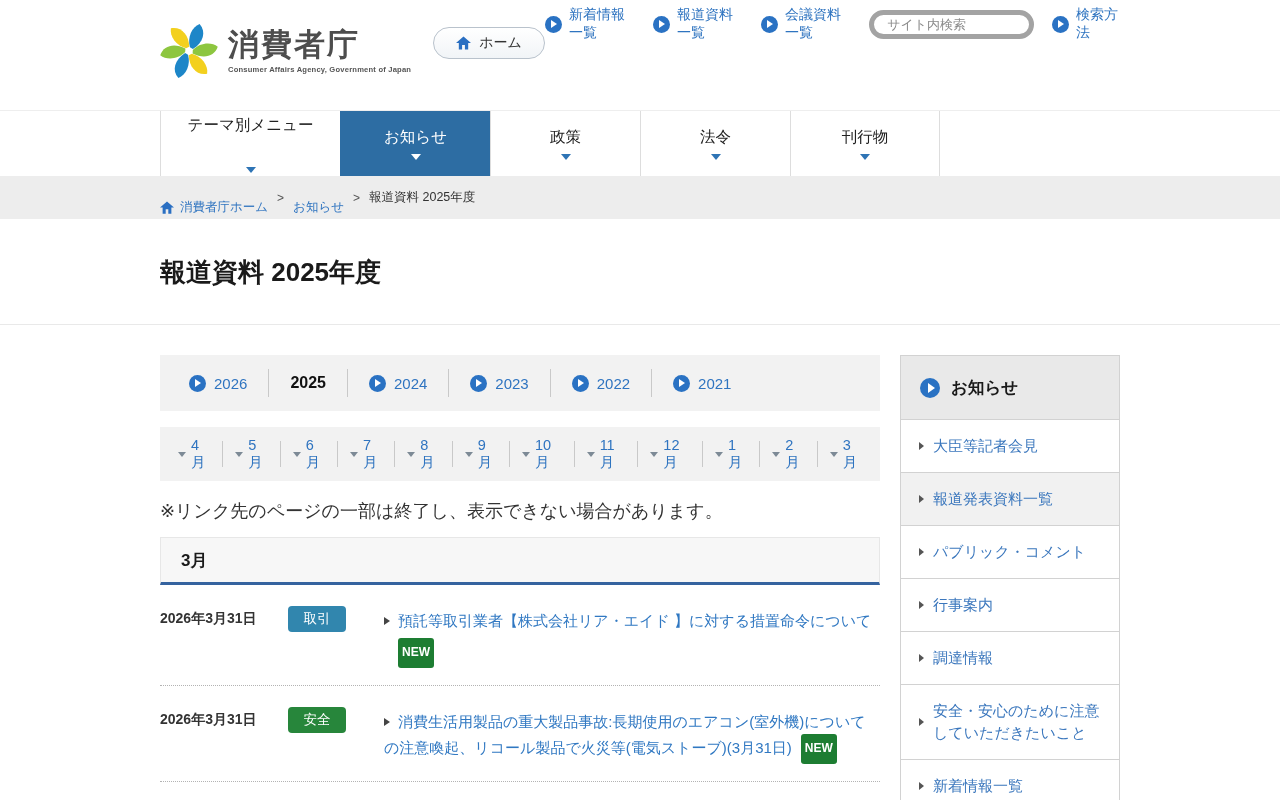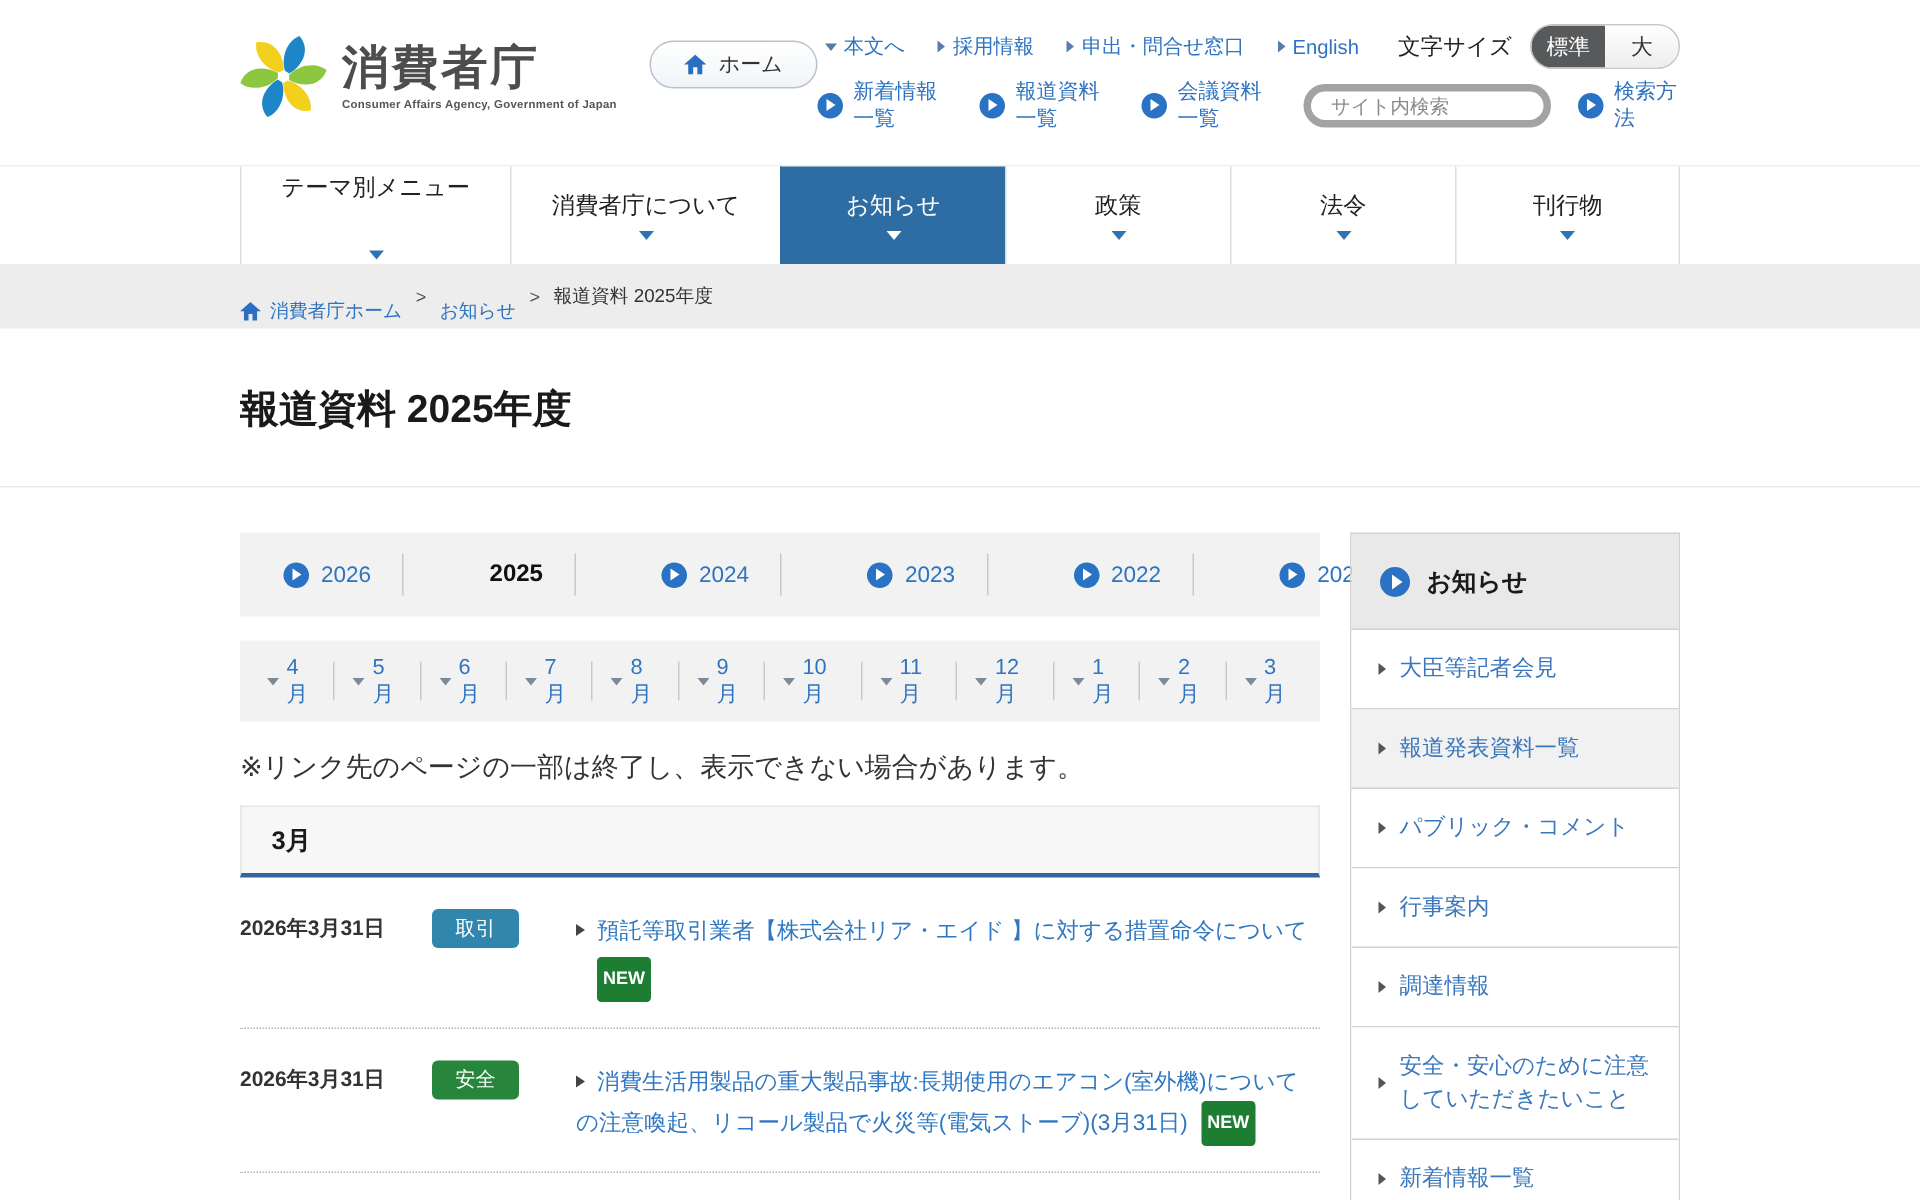--- a/index.html
+++ b/index.html
@@ -61,21 +61,21 @@
   .page-title { font-size:26px; font-weight:bold; color:#1a1a1a; }
 
   
   .content { padding-top:30px; }
   .content .inner { display:flex; align-items:flex-start; }
   .left-col { width:720px; }
   .sidebar { width:220px; margin-left:20px; border:1px solid #d2d2d2; }
 
   
   .graybox { background:#f2f2f2; display:flex; align-items:center; }
-  .yearbox { height:56px; margin-bottom:16px; padding:0 8px;gap:36px; }
+  .yearbox { height:56px; margin-bottom:16px; padding:0 8px; }
   .year-item { display:flex; align-items:center; gap:8px; padding:0 21px; height:28px; border-right:1px solid #c9c9c9; font-size:15px; color:#2f74c0; }
   .year-item:last-child { border-right:none; }
   .year-item.current { font-weight:bold; color:#111; font-size:16px; }
   .monthbox { height:54px; margin-bottom:18px; padding:0 6px; }
   .month-item { display:flex; align-items:center; gap:5px; padding:0 12px; height:26px; border-right:1px solid #c9c9c9; font-size:14.5px; color:#2f74c0; }
   .month-item:last-child { border-right:none; }
   .month-item .marker-down { border-top-color:#7d8a96; }
 
   .note { font-size:18px; color:#333; margin:3px 0 14px; }
 
@@ -127,45 +127,20 @@
         <div class="logo-text-sub">Consumer Affairs Agency, Government of Japan</div>
       </div>
     </div>
     <a class="home-btn">
       <svg width="15" height="14" viewBox="0 0 16 14">
           <path d="M8 0 L16 7 H13 V14 H9.5 V9 H6.5 V14 H3 V7 H0 Z" fill="#2a6fc2"></path>
         </svg>
       <span>ホーム</span>
     </a>
     <div class="header-right">
-      <div class="utility-row">
-        <nav id="utilityLinks" style="display:flex;gap:22px;">
-            <a class="u-link">
-              <span class="marker-down"></span>
-              <span>本文へ</span>
-            </a>
-            <a class="u-link">
-              <span class="marker-right"></span>
-              <span>採用情報</span>
-            </a>
-            <a class="u-link">
-              <span class="marker-right"></span>
-              <span>申出・問合せ窓口</span>
-            </a>
-            <a class="u-link">
-              <span class="marker-right"></span>
-              <span>English</span>
-            </a>
-          </nav>
-        <span class="fs-label">文字サイズ</span>
-        <div class="fs-toggle" id="fsToggle">
-            <span class="fs-seg sel">標準</span>
-            <span class="fs-seg unsel">大</span>
-          </div>
-      </div>
       <div class="quick-row">
         <nav id="quickLinks" style="display:flex;gap:18px;">
             <a class="q-link">
               <span class="cplay"></span>
               <span>新着情報一覧</span>
             </a>
             <a class="q-link">
               <span class="cplay"></span>
               <span>報道資料一覧</span>
             </a>
@@ -186,24 +161,20 @@
     </div>
   </div>
 </header>
 
 <nav class="main-nav">
   <div class="inner" id="mainNav">
       <div class="nav-item" style="width: 180px; gap: 31px;">
         <span class="nav-label">テーマ別メニュー</span>
         <span class="nav-caret"></span>
       </div>
-      <div class="nav-item" style="width: 180px;">
-        <span class="nav-label">消費者庁について</span>
-        <span class="nav-caret"></span>
-      </div>
       <div class="nav-item active" style="width: 150px;">
         <span class="nav-label">お知らせ</span>
         <span class="nav-caret"></span>
       </div>
       <div class="nav-item" style="width: 150px;">
         <span class="nav-label">政策</span>
         <span class="nav-caret"></span>
       </div>
       <div class="nav-item" style="width: 150px;">
         <span class="nav-label">法令</span>

